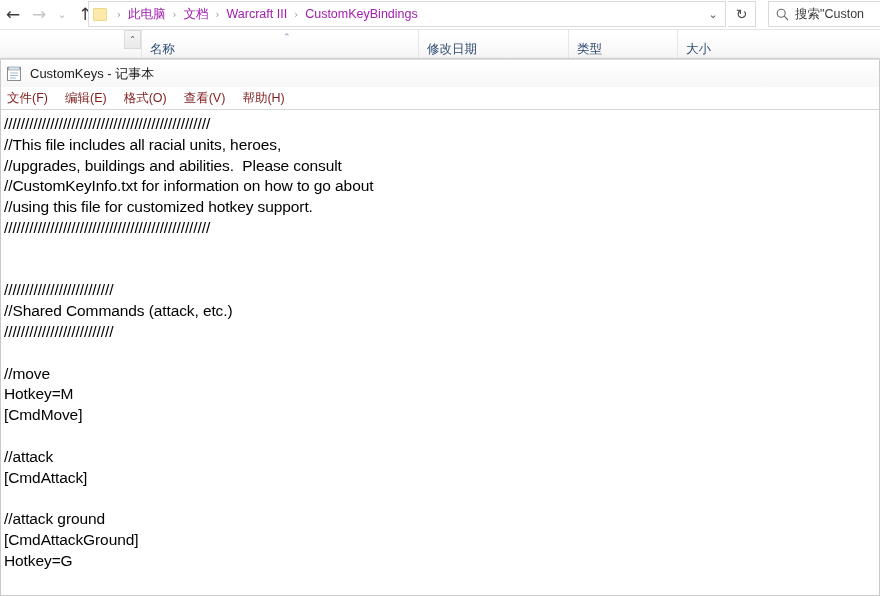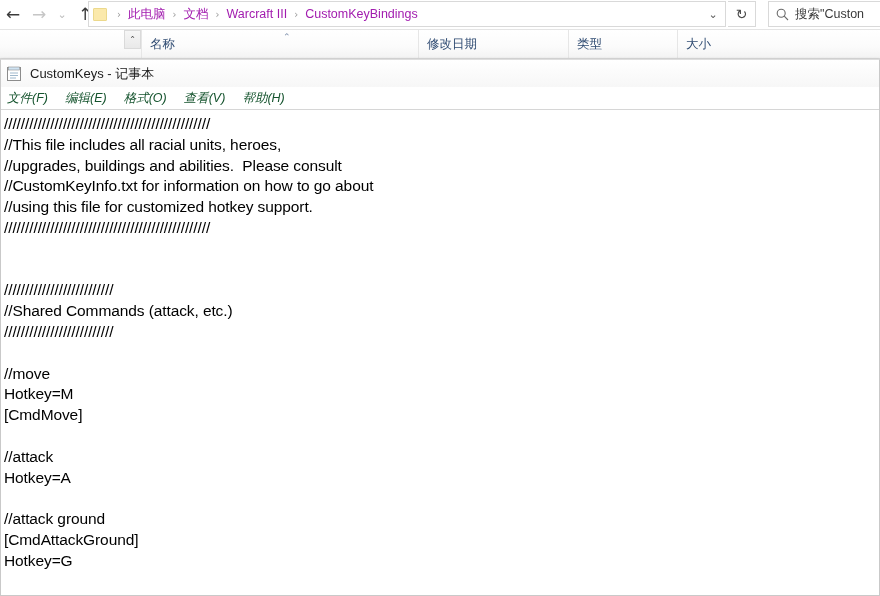--- a/index.html
+++ b/index.html
@@ -155,21 +155,21 @@
     color: #4c4c4c;
     font-family: "DejaVu Sans", sans-serif;
   }
   .col-head {
     position: absolute;
     top: 0;
     height: 28px;
     border-left: 1px solid #e6e6e6;
     box-sizing: border-box;
     display: flex;
-    align-items: center;
+    align-items: flex-end;
     padding-left: 8px;
   }
   .col-head-label {
     font-size: 12.5px;
     color: #2f4b72;
   }
   #sort-caret {
     position: absolute;
     left: 283px; top: 2px;
     font-size: 9px;
@@ -215,24 +215,23 @@
     width: 878px; height: 23px;
     background: #ffffff;
     display: flex;
     align-items: center;
     padding-left: 6px;
     box-sizing: border-box;
     border-bottom: 1px solid #d6d6d6;
   }
   .menu-item {
     font-size: 12.5px;
-    color: #14532d;
+    color: #7f1d1d;
     margin-right: 17px;
     white-space: nowrap;
-    font-style: italic;
   }
   #notepad-textarea {
     position: absolute;
     left: 0; top: 51px;
     width: 878px;
     height: 484px;
     background: #ffffff;
     padding: 3px 0 0 3px;
     box-sizing: border-box;
     overflow: hidden;
@@ -354,19 +353,19 @@
       <div class="text-line">&nbsp;</div>
       <div class="text-line">//////////////////////////</div>
       <div class="text-line">//Shared Commands (attack, etc.)</div>
       <div class="text-line">//////////////////////////</div>
       <div class="text-line">&nbsp;</div>
       <div class="text-line">//move</div>
       <div class="text-line">Hotkey=M</div>
       <div class="text-line">[CmdMove]</div>
       <div class="text-line">&nbsp;</div>
       <div class="text-line">//attack</div>
-      <div class="text-line">Hotkey=A</div>
+      <div class="text-line">[CmdAttack]</div>
       <div class="text-line">&nbsp;</div>
       <div class="text-line">//attack ground</div>
       <div class="text-line">[CmdAttackGround]</div>
       <div class="text-line">Hotkey=G</div>
     </div>
 </div>
 
 </body></html>

